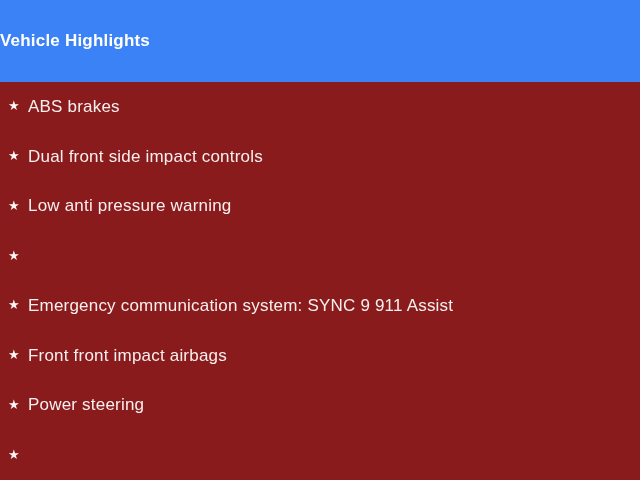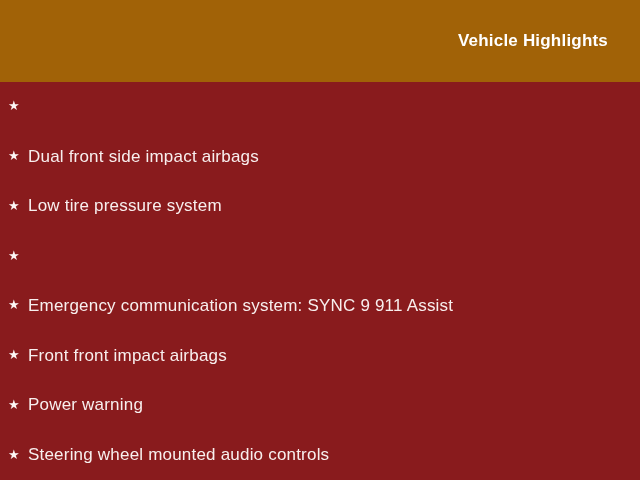--- a/index.html
+++ b/index.html
@@ -12,24 +12,24 @@
   }
   .screen {
     width: 640px;
     height: 480px;
     display: flex;
     flex-direction: column;
   }
   .header {
     height: 82px;
     flex: 0 0 82px;
-    background: #a16207;
+    background: #3b82f6;
     display: flex;
     align-items: center;
-    justify-content: flex-end;
+    justify-content: flex-start;
     padding-right: 32px;
     box-sizing: border-box;
   }
   .header-title {
     color: #ffffff;
     font-size: 17px;
     font-weight: bold;
     letter-spacing: 0.2px;
   }
   .highlights-list {
@@ -65,43 +65,43 @@
 
 <div class="screen">
 
   <div class="header">
     <span class="header-title">Vehicle Highlights</span>
   </div>
 
   <ul class="highlights-list">
     <li class="highlight-item">
       <span class="star">★</span>
+      <span>ABS brakes</span>
     </li>
     <li class="highlight-item">
       <span class="star">★</span>
-      <span>Dual front side impact airbags</span>
+      <span>Dual front side impact controls</span>
     </li>
     <li class="highlight-item">
       <span class="star">★</span>
-      <span>Low tire pressure system</span>
+      <span>Low anti pressure warning</span>
     </li>
     <li class="highlight-item">
       <span class="star">★</span>
     </li>
     <li class="highlight-item">
       <span class="star">★</span>
       <span>Emergency communication system: SYNC 9 911 Assist</span>
     </li>
     <li class="highlight-item">
       <span class="star">★</span>
       <span>Front front impact airbags</span>
     </li>
     <li class="highlight-item">
       <span class="star">★</span>
-      <span>Power warning</span>
+      <span>Power steering</span>
     </li>
     <li class="highlight-item">
       <span class="star">★</span>
-      <span>Steering wheel mounted audio controls</span>
     </li>
   </ul>
 
 </div>
 
 </body></html>

